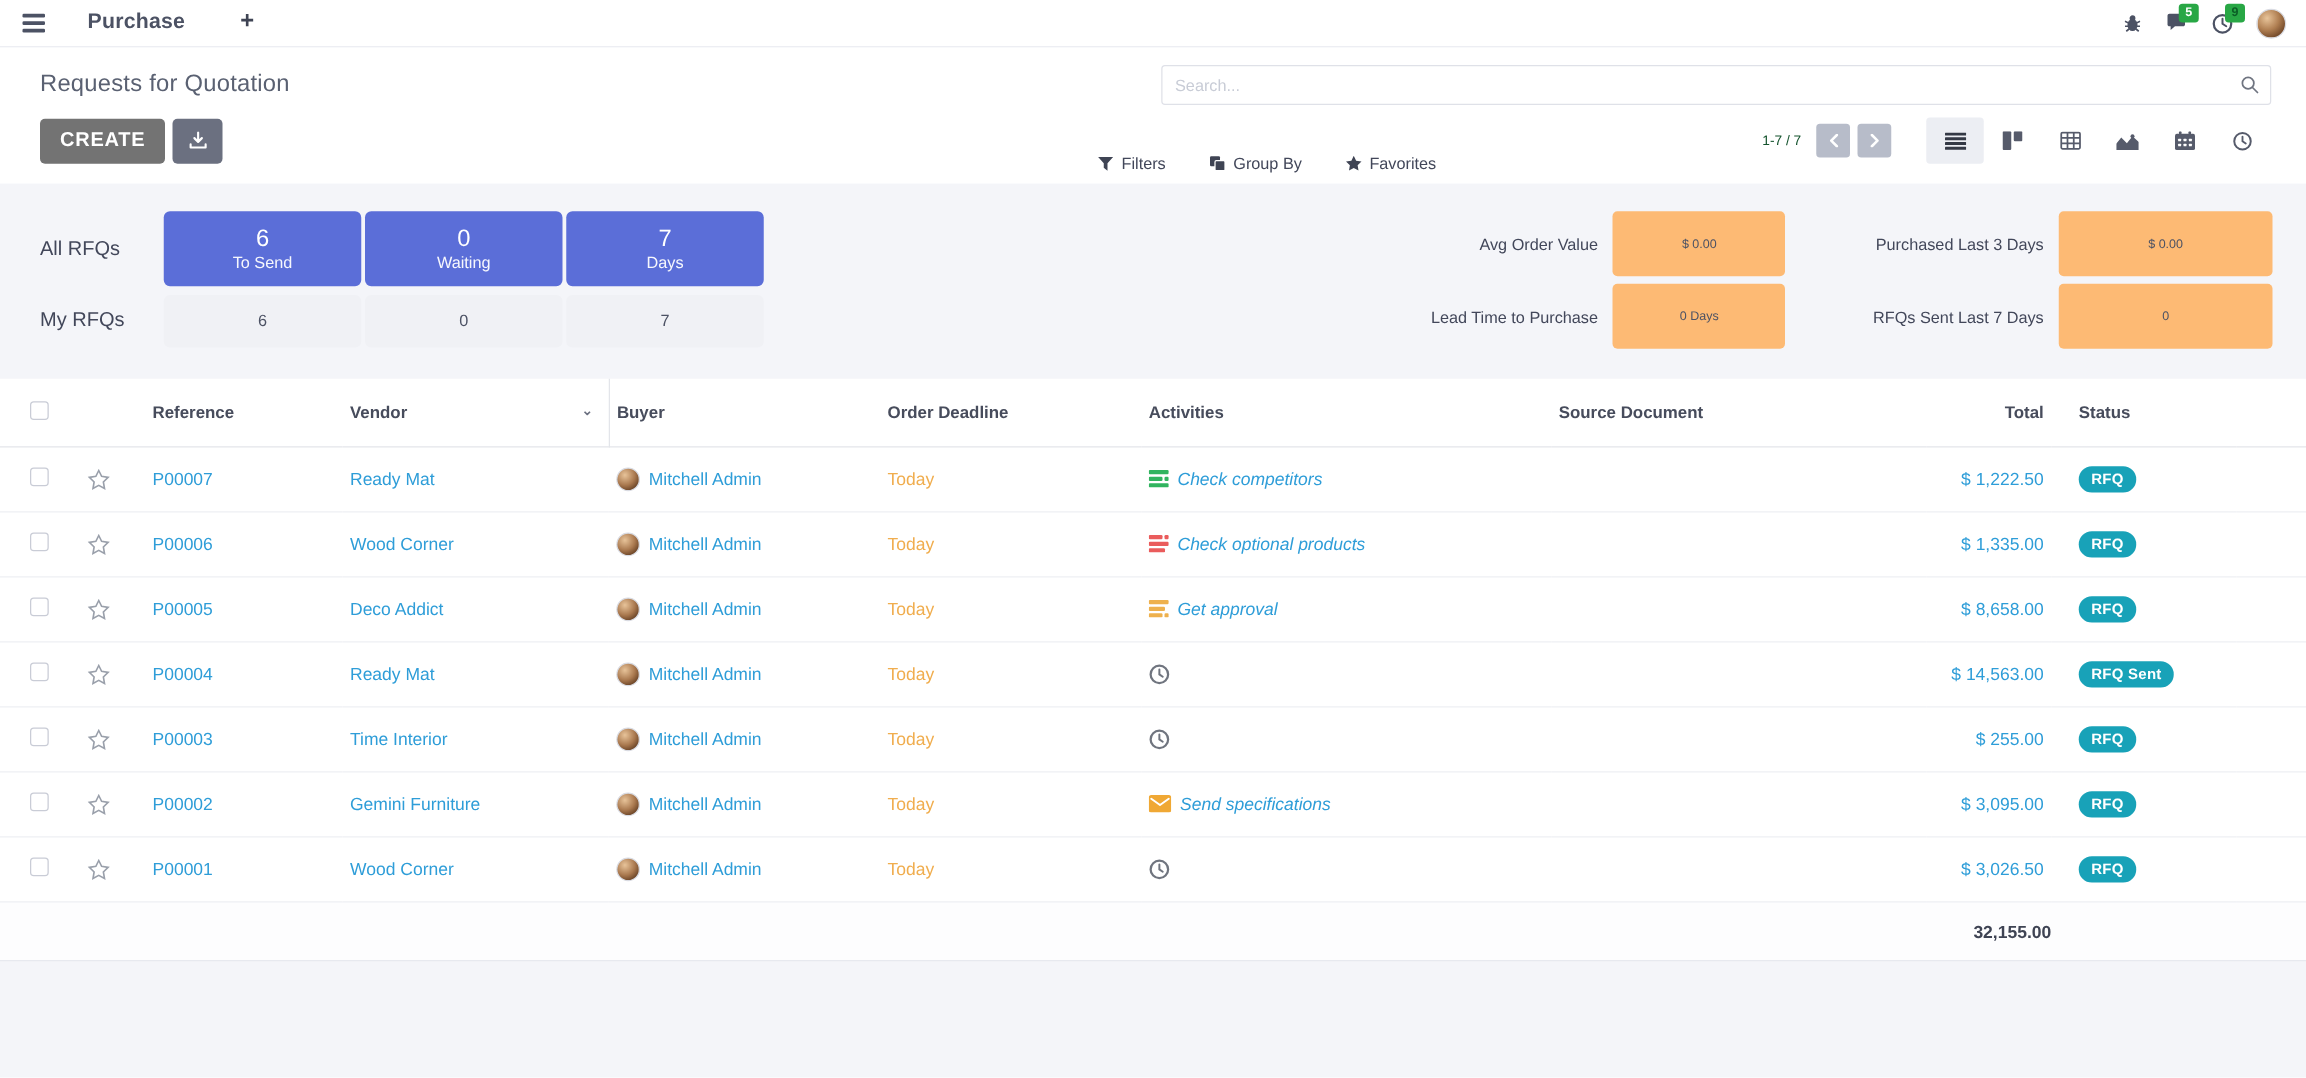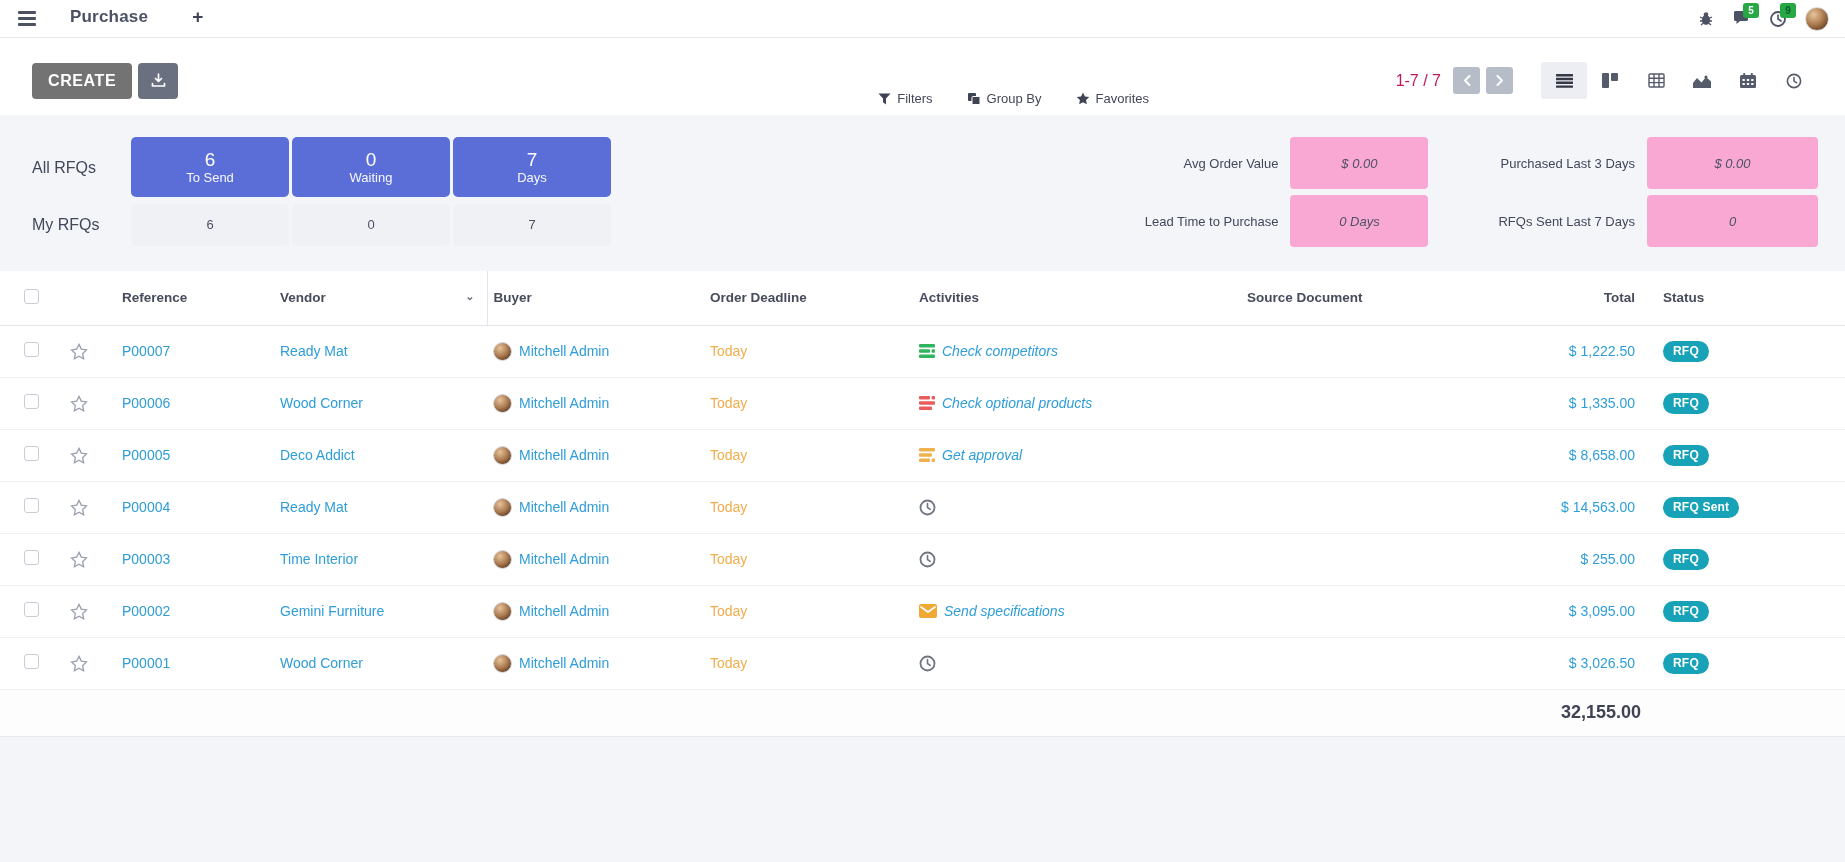--- a/index.html
+++ b/index.html
@@ -54,21 +54,21 @@
     height:36px; padding:0 16px; font-size:16px; font-weight:700; letter-spacing:.6px;
     cursor:pointer; font-family:"Liberation Sans", sans-serif;
   }
   .btn-download {
     background:#6b7080; border:none; border-radius:4px; width:40px; height:36px;
     margin-left:6px; cursor:pointer; display:flex; align-items:center; justify-content:center;
   }
   .cp-filters { display:flex; align-items:center; gap:34px; margin-left:700px; }
   .filter-item { display:flex; align-items:center; gap:6px; font-size:13px; color:#42475a; cursor:pointer; white-space:nowrap;margin-top:36px; }
   .pager { margin-left:auto; display:flex; align-items:center; gap:6px; }
-  .pager-text { font-size:16px; color:#be185d; margin-right:6px; }
+  .pager-text { font-size:11px; color:#14532d; margin-right:6px; }
   .pager-btn {
     width:27px; height:27px; background:#b7bcc9; border:none; border-radius:3px;
     color:#fff; font-size:14px; font-weight:700; cursor:pointer; display:flex; align-items:center; justify-content:center;
   }
   .view-switcher { display:flex; align-items:center; margin-left:28px; }
   .vs-btn { width:46px; height:37px; display:flex; align-items:center; justify-content:center; cursor:pointer; border-radius:3px; }
   .vs-btn.active { background:#eceef3; }
   
   .kpi-strip { background:#f4f5f9; padding:22px 27px 24px 32px; display:flex; }
   .kpi-left { display:grid; grid-template-columns:96px 158px 158px 158px; grid-column-gap:3px; grid-row-gap:5px; }
@@ -79,22 +79,22 @@
   }
   .kpi-card-blue .v { font-size:19px; line-height:1.15; }
   .kpi-card-blue .l { font-size:13px; opacity:.95; }
   .kpi-card-light {
     background:#f0f1f5; border-radius:5px; height:42px; color:#4c5264; font-size:13px;
     display:flex; align-items:center; justify-content:center; cursor:pointer;
   }
   .kpi-right { margin-left:auto; display:grid; grid-template-columns:auto 138px 46px auto 171px; grid-column-gap:12px; grid-row-gap:6px; align-items:center; }
   .stat-label { font-size:13px; color:#42475a; text-align:right; white-space:nowrap; }
   .stat-value {
-    background:#f9a8d4; border-radius:4px; height:52px; font-size:13px; color:#4c5264;
-    display:flex; align-items:center; justify-content:center;font-style:italic;
+    background:#fdba74; border-radius:4px; height:52px; font-size:10px; color:#4c5264;
+    display:flex; align-items:center; justify-content:center;
   }
   .spacer-cell { }
   
   .list-view { background:#fff; }
   table { width:1845px; table-layout:fixed; border-collapse:collapse; }
   col.c-check{width:64px} col.c-star{width:52px} col.c-ref{width:158px} col.c-vendor{width:213px}
   col.c-buyer{width:217px} col.c-deadline{width:209px} col.c-activity{width:328px}
   col.c-source{width:300px} col.c-total{width:100px} col.c-status{width:148px} col.c-gear{width:106px}
   thead th {
     height:54px; font-size:13.5px; font-weight:600; color:#474c5c; text-align:left;
@@ -118,21 +118,21 @@
   .activity-cell { display:flex; align-items:center; gap:7px; color:#2e9dd8;font-style:italic; }
   .checkbox {
     width:15px; height:15px; border:1px solid #c9ccd6; border-radius:3px; background:#fff;
     display:inline-block; cursor:pointer; margin-left:18px;
   }
   thead .checkbox { margin-left:18px; }
   .status-pill {
     display:inline-block; background:#18a2b8; color:#fff; font-size:12px; font-weight:600;
     padding:3px 10px 4px; border-radius:12px; letter-spacing:.2px; white-space:nowrap;
   }
-  tfoot td { height:47px; border-top:1px solid #e3e5ea; background:#fdfdfe; font-size:18px; }
+  tfoot td { height:47px; border-top:1px solid #e3e5ea; background:#fdfdfe; font-size:14px; }
   .footer-total { font-weight:700; color:#3f4454; }
   .below-fill { height:92px; background:#f4f5f9; border-top:1px solid #e7e9ef; }
   svg { display:block; }
 </style>
 </head>
 <body>
 
 <div class="topbar">
   <div class="topbar-left">
     <div class="hamburger">
@@ -164,20 +164,32 @@
           <circle cx="9" cy="9" r="7" fill="none" stroke="#4c5264" stroke-width="1.8"></circle>
           <path d="M9 5v4l3 2" fill="none" stroke="#4c5264" stroke-width="1.6" stroke-linecap="round"></path>
         </svg>
       <span class="badge dark-text">9</span>
     </div>
     <div class="avatar"></div>
   </div>
 </div>
 
 <div class="control-panel">
+  <div class="cp-row1">
+    <div class="page-title">Requests for Quotation</div>
+    <div class="search-wrap">
+      <input class="search-input" value="" placeholder="Search..." style="">
+      <span class="search-icon">
+        <svg width="16" height="16" viewBox="0 0 16 16">
+            <circle cx="6.5" cy="6.5" r="4.6" fill="none" stroke="#6f7480" stroke-width="1.4"></circle>
+            <path d="M10 10l4 4" stroke="#6f7480" stroke-width="1.4" stroke-linecap="round"></path>
+          </svg>
+      </span>
+    </div>
+  </div>
   <div class="cp-row2">
     <button class="btn-create">CREATE</button>
     <button class="btn-download">
       <svg width="15" height="15" viewBox="0 0 15 15">
           <path d="M7.5 1v7M4.5 5.5l3 3 3-3" stroke="#fff" stroke-width="1.7" fill="none" stroke-linecap="round" stroke-linejoin="round"></path>
           <path d="M1.5 10.5v2.5h12v-2.5" stroke="#fff" stroke-width="1.7" fill="none" stroke-linecap="round" stroke-linejoin="round"></path>
         </svg>
     </button>
     <div class="cp-filters">
       <div class="filter-item">

